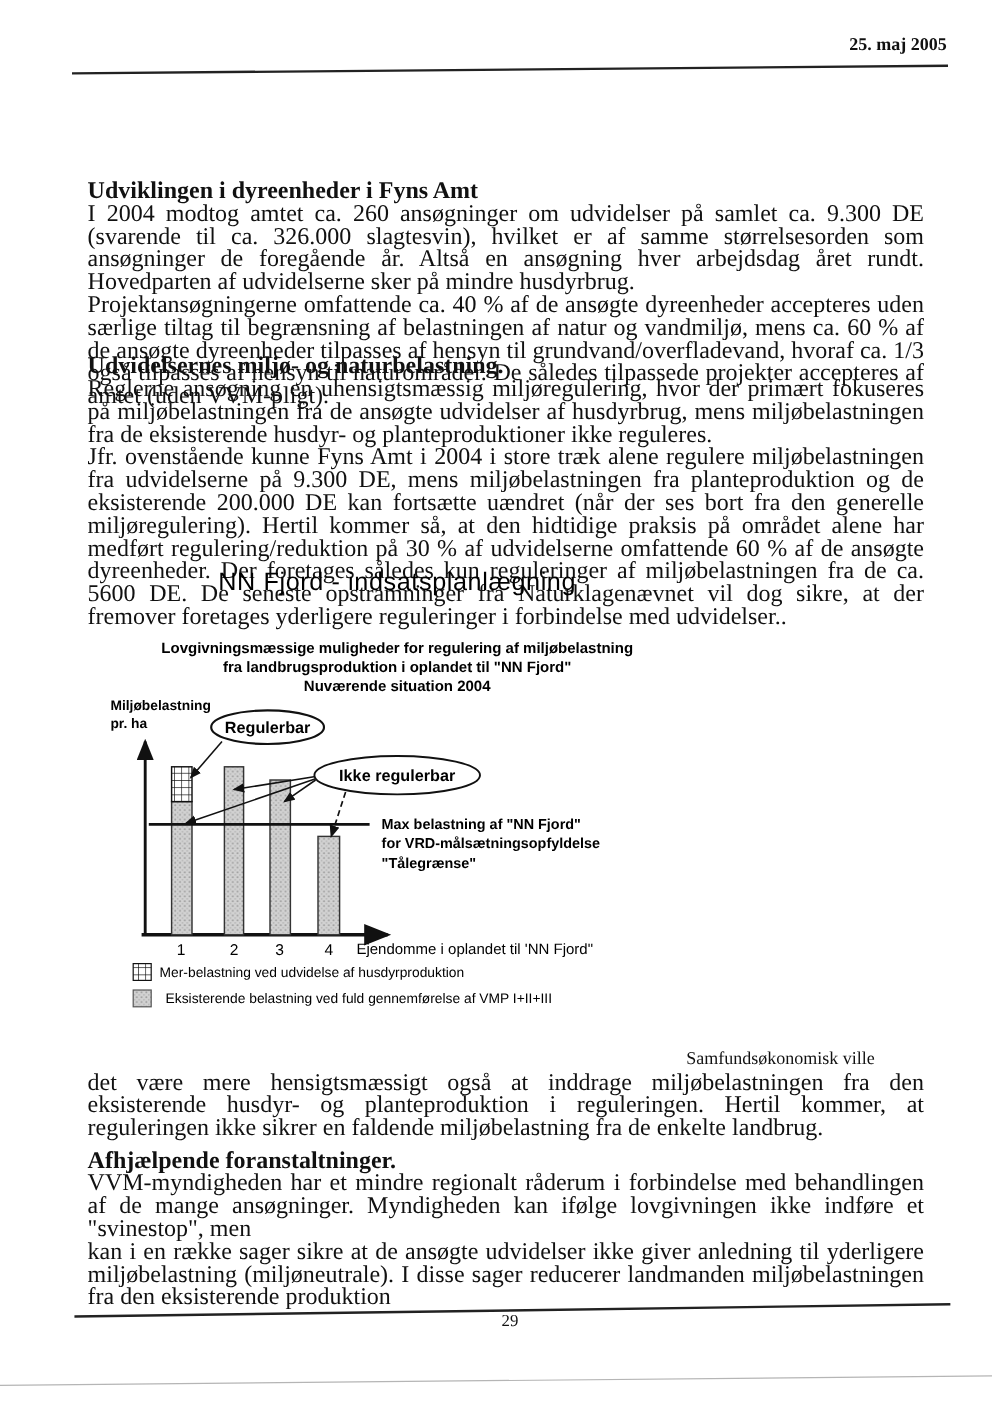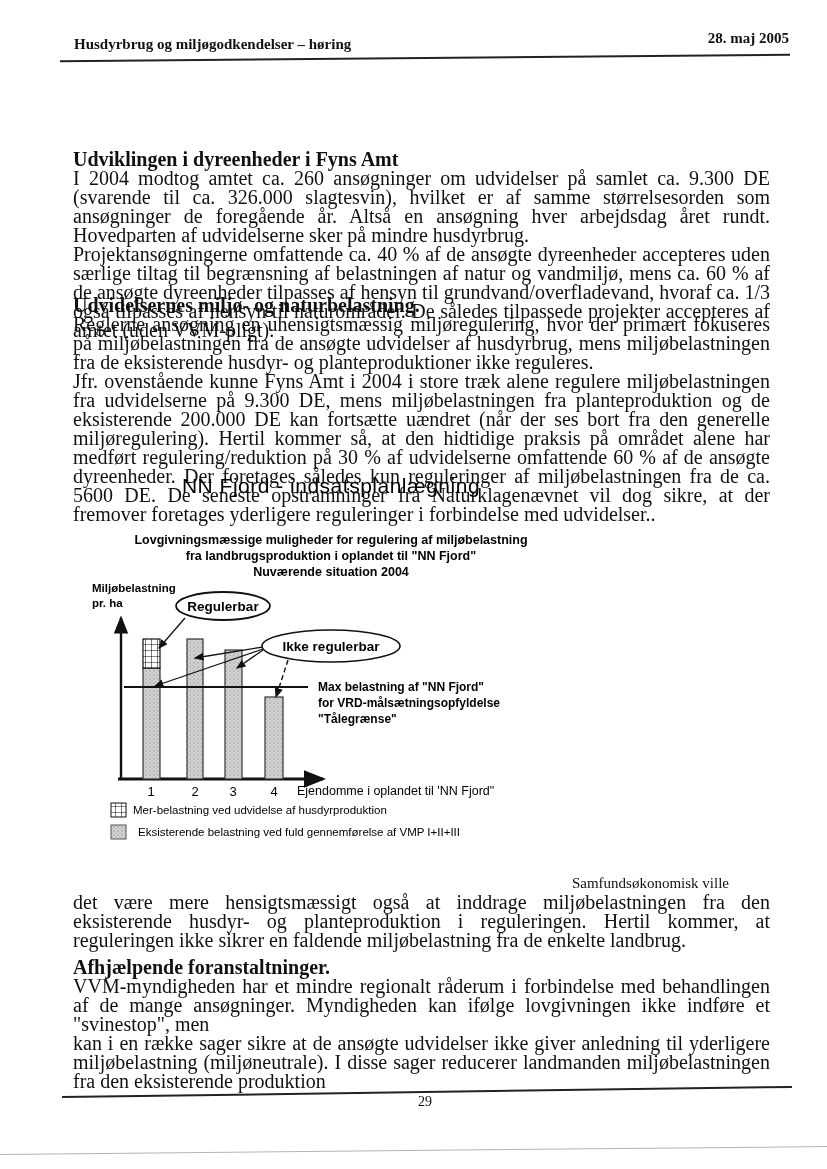--- a/index.html
+++ b/index.html
@@ -36,22 +36,21 @@
   .ft-num{position:absolute;left:0;top:1094px;width:850px;text-align:center;font-size:14px;}
   .ft-faint{position:absolute;left:0px;top:1150px;width:827px;height:0;border-top:1px solid #b5b5b5;
             transform:rotate(-0.55deg);}
   svg text{fill:#000;}
 </style>
 </head>
 <body>
 
 <div class="page">
 
-  <div class="hdr-left">Husdyrbrug og miljøgodkendelser – høring</div>
-  <div class="hdr-right">28. maj 2005</div>
+  <div class="hdr-right">25. maj 2005</div>
   <div class="hdr-rule"></div>
 
   <div class="textblock sec1">
     <div class="h">Udviklingen i dyreenheder i Fyns Amt</div>
     <p>I 2004 modtog amtet ca. 260 ansøgninger om udvidelser på samlet ca. 9.300 DE (svarende til ca. 326.000 slagtesvin), hvilket er af samme størrelsesorden som ansøgninger de foregående år. Altså en ansøgning hver arbejdsdag året rundt. Hovedparten af udvidelserne sker på mindre husdyrbrug.</p>
     <p>Projektansøgningerne omfattende ca. 40 % af de ansøgte dyreenheder accepteres uden særlige tiltag til begrænsning af belastningen af natur og vandmiljø, mens ca. 60 % af de ansøgte dyreenheder tilpasses af hensyn til grundvand/overfladevand, hvoraf ca. 1/3 også tilpasses af hensyn til naturområder. De således tilpassede projekter accepteres af amtet (uden VVM-pligt).</p>
   </div>
 
   <div class="textblock sec2">
     <div class="h">Udvidelsernes miljø- og naturbelastning.</div>

